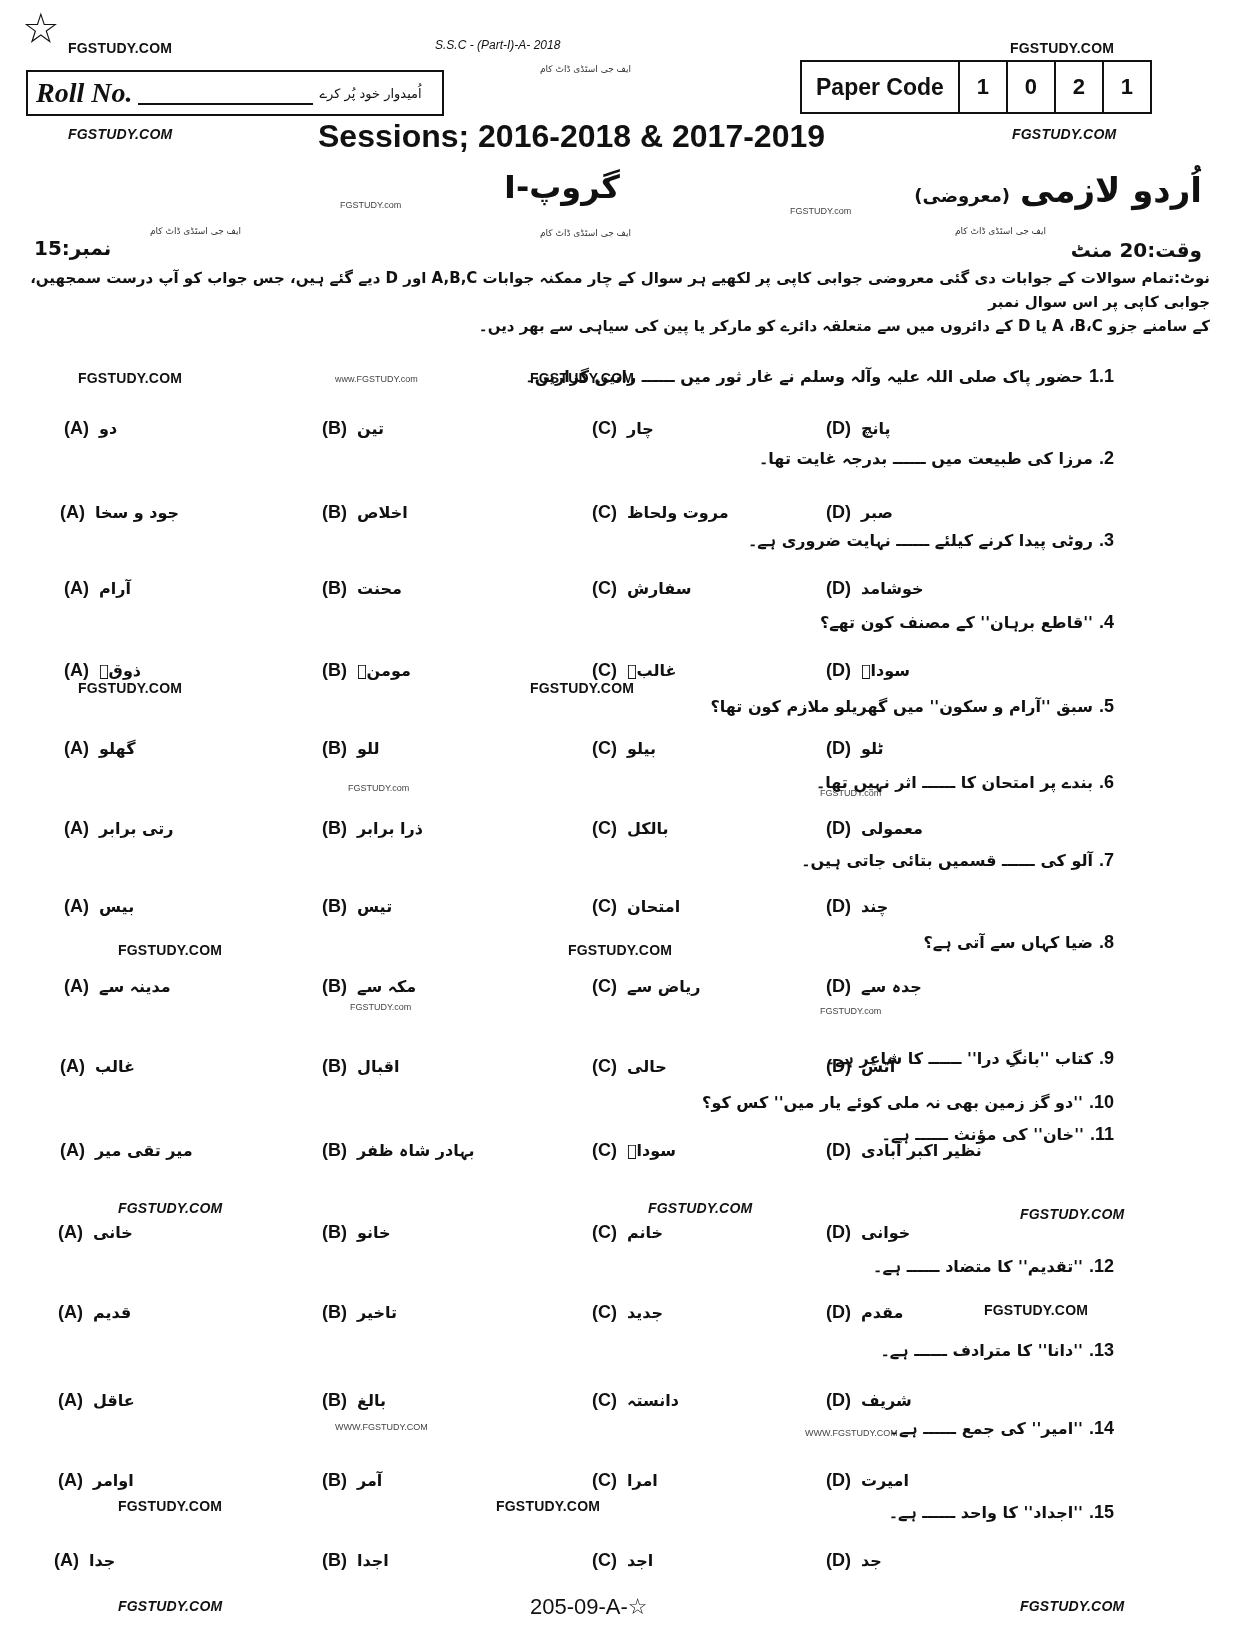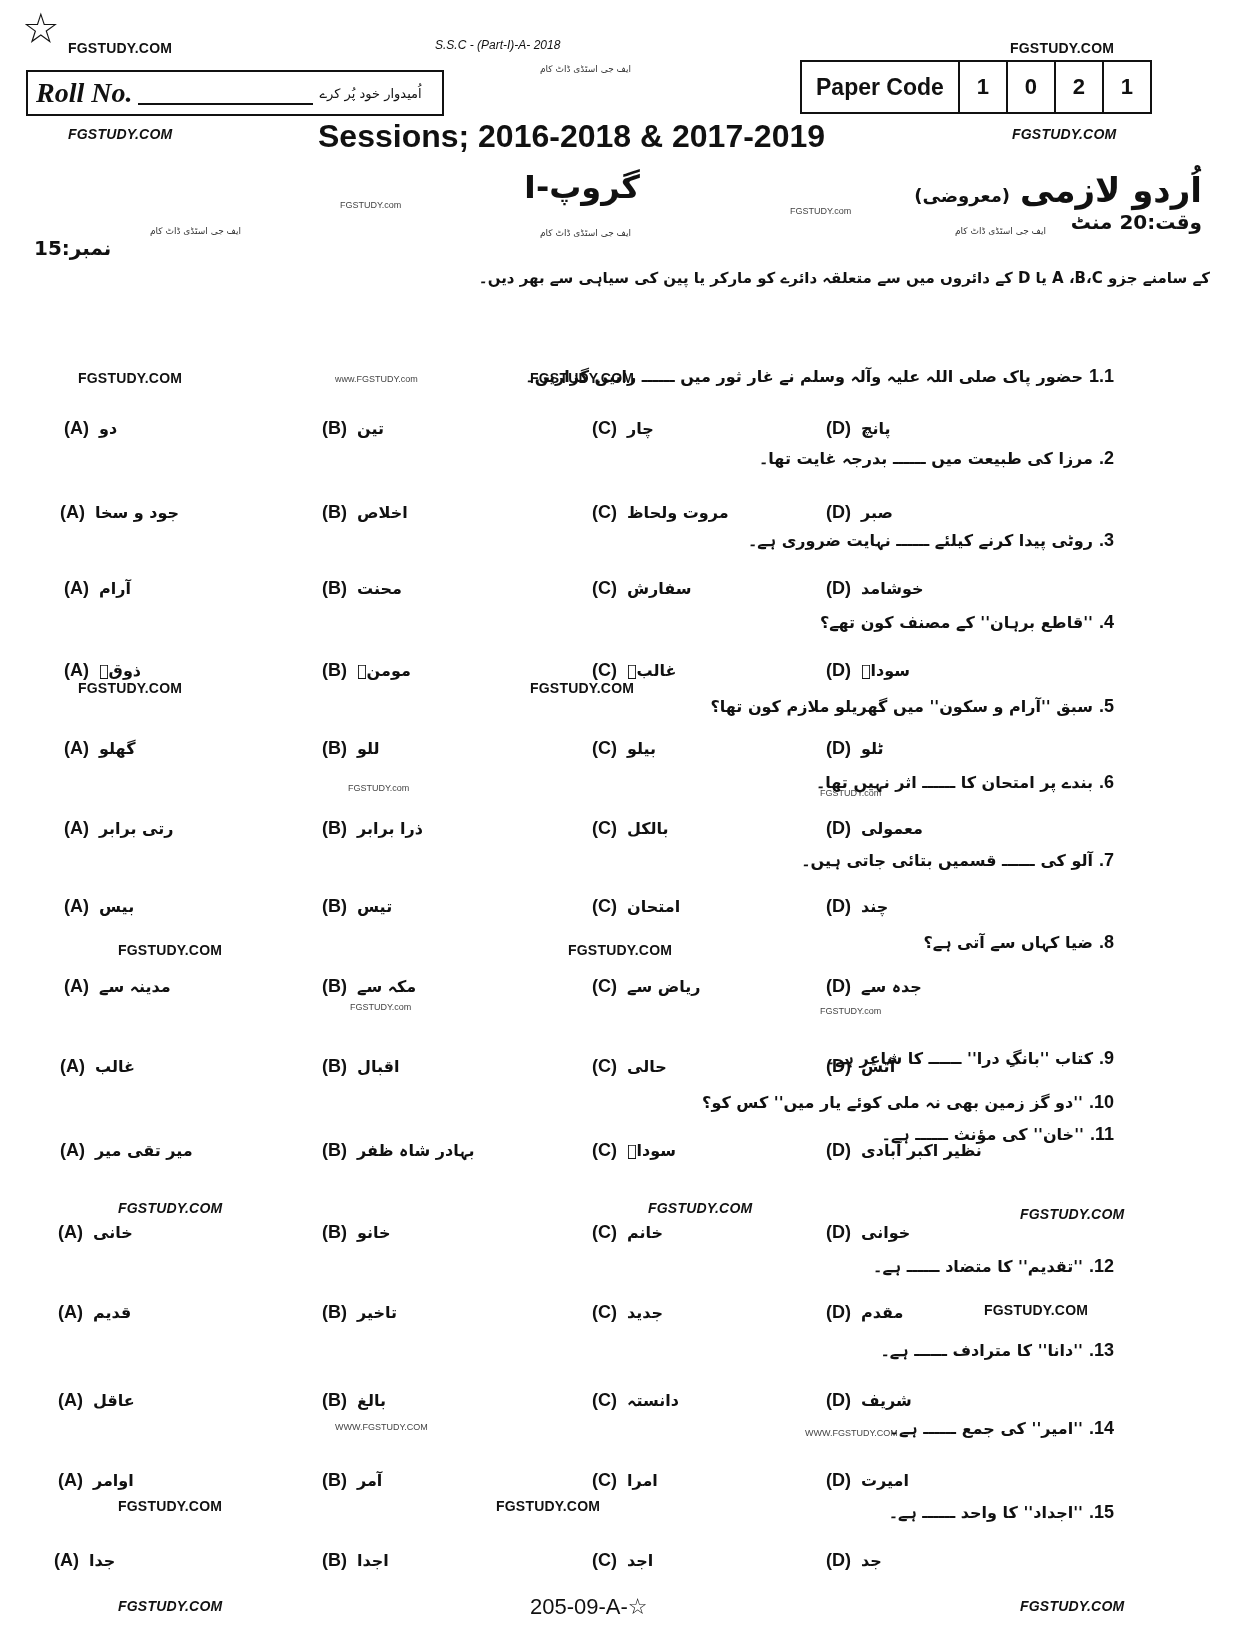--- a/index.html
+++ b/index.html
@@ -60,34 +60,35 @@
   <div class="code-cell">
       <span>1</span>
     </div>
 </div>
 
 <div class="abs wm" style="left:68px;top:126px;font-style:italic;">FGSTUDY.COM</div>
 <div class="abs sessions" style="left:318px;top:118px;">Sessions;  2016-2018 &amp; 2017-2019</div>
 <div class="abs wm" style="left:1012px;top:126px;font-style:italic;">FGSTUDY.COM</div>
 
 <div class="abs wm-small" style="left:340px;top:200px;">FGSTUDY.com</div>
-<div class="abs group" style="left:524px;top:168px;">گروپ-I</div>
+<div class="abs group" style="left:504px;top:168px;">گروپ-I</div>
 <div class="abs wm-ur" style="left:540px;top:228px;">ایف جی اسٹڈی ڈاٹ کام</div>
 <div class="abs wm-small" style="left:790px;top:206px;">FGSTUDY.com</div>
 
 <div class="abs" style="right:48px;top:170px;display:flex;align-items:baseline;gap:10px;direction:rtl;">
   <span class="title-ur">اُردو لازمی</span>
   <span class="subtitle-ur">(معروضی)</span>
 </div>
-<div class="abs meta-ur" style="right:48px;top:210px;">وقت:20 منٹ</div>
+<div class="abs meta-ur" style="right:48px;top:238px;">وقت:20 منٹ</div>
 <div class="abs wm-ur" style="left:955px;top:226px;">ایف جی اسٹڈی ڈاٹ کام</div>
 <div class="abs meta-ur" style="left:34px;top:236px;">نمبر:15</div>
 <div class="abs wm-ur" style="left:150px;top:226px;">ایف جی اسٹڈی ڈاٹ کام</div>
 
 <div class="abs note" style="left:20px;right:40px;top:266px;">
+  <div>نوٹ:تمام سوالات کے جوابات دی گئی معروضی جوابی کاپی پر لکھیے ہر سوال کے چار ممکنہ جوابات A,B,C اور D دیے گئے ہیں، جس جواب کو آپ درست سمجھیں، جوابی کاپی پر اس سوال نمبر</div>
   <div>کے سامنے جزو A ،B،C یا D کے دائروں میں سے متعلقہ دائرے کو مارکر یا پین کی سیاہی سے بھر دیں۔</div>
 </div>
 
 <div class="abs wm" style="left:78px;top:370px;">FGSTUDY.COM</div>
 <div class="abs wm-small" style="left:335px;top:374px;">www.FGSTUDY.com</div>
 <div class="abs wm" style="left:530px;top:370px;">FGSTUDY.COM</div>
 <div class="abs wm" style="left:78px;top:680px;">FGSTUDY.COM</div>
 <div class="abs wm" style="left:530px;top:680px;">FGSTUDY.COM</div>
 <div class="abs wm-small" style="left:348px;top:783px;">FGSTUDY.com</div>
 <div class="abs wm-small" style="left:820px;top:788px;">FGSTUDY.com</div>

